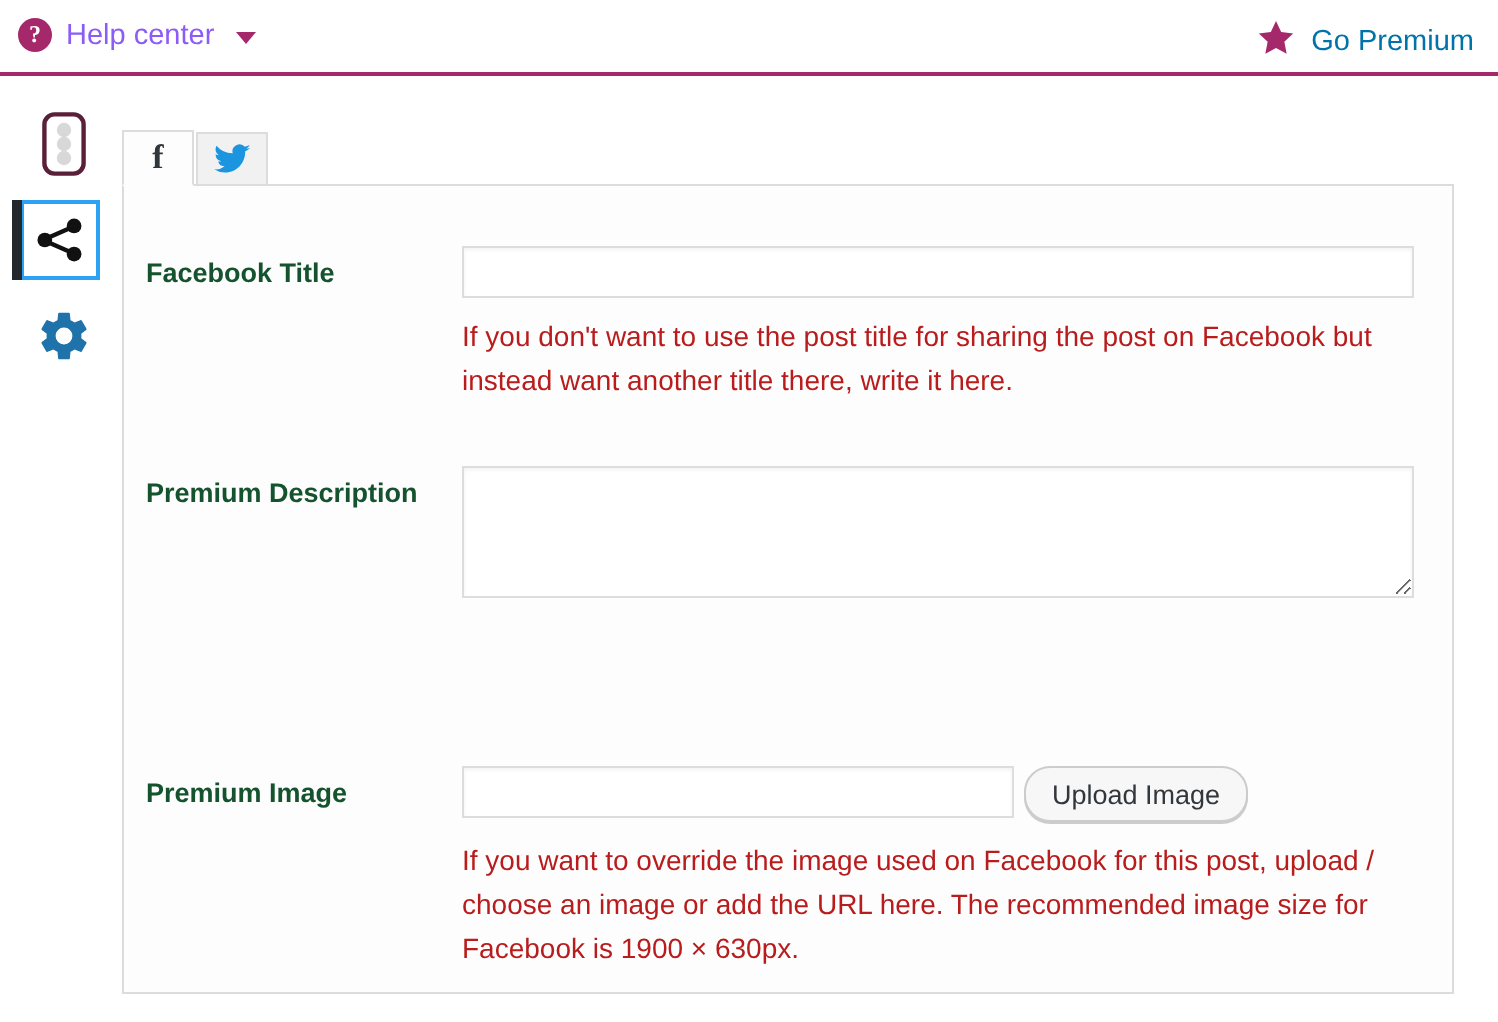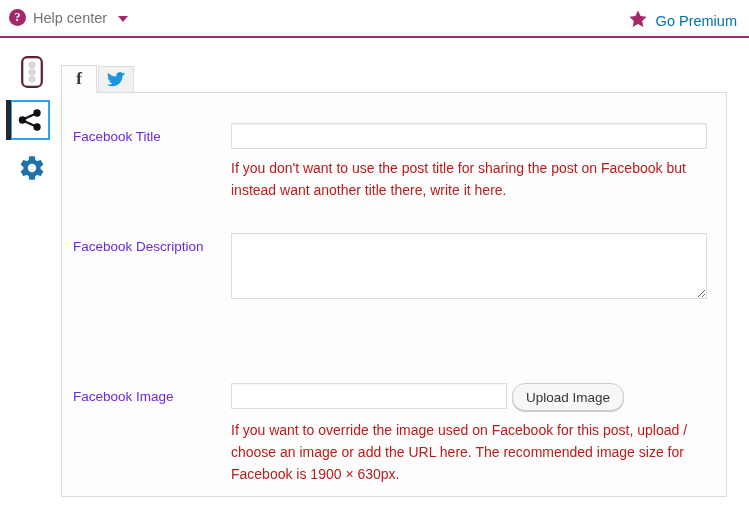--- a/index.html
+++ b/index.html
@@ -42,21 +42,21 @@
     background: #a4286a;
     color: #ffffff;
     font-size: 12px;
     font-weight: bold;
     line-height: 17px;
     text-align: center;
     font-family: "Liberation Serif", serif;
     flex: none;
   }
   #help-center-label {
-    color: #737373;
+    color: #8b5cf6;
     font-size: 14.5px;
   }
   .caret-down {
     width: 0; height: 0;
     border-left: 5px solid transparent;
     border-right: 5px solid transparent;
     border-top: 6px solid #a4286a;
     margin-left: 4px;
     margin-top: 2px;
   }
@@ -152,23 +152,23 @@
 
   
   .row {
     position: absolute;
     left: 0;
     width: 100%;
   }
   .row-label {
     position: absolute;
     left: 11px;
-    font-weight: normal;
+    font-weight: bold;
     font-size: 13.5px;
-    color: #6d28d9;
+    color: #14532d;
   }
   .field-col {
     position: absolute;
     left: 169px;
   }
   .txt-input {
     width: 476px;
     height: 26px;
     border: 1px solid #ddd;
     background: #ffffff;
@@ -299,28 +299,28 @@
 
   <div class="row" style="top:30px;">
     <div class="row-label" style="top:6px;">Facebook Title</div>
     <div class="field-col">
       <input class="txt-input" type="text" placeholder="" style="">
       <div class="help-text">If you don't want to use the post title for sharing the post on Facebook but instead want another title there, write it here.</div>
     </div>
   </div>
 
   <div class="row" style="top:140px;">
-    <div class="row-label" style="top:6px;">Facebook Description</div>
+    <div class="row-label" style="top:6px;">Premium Description</div>
     <div class="field-col">
       <textarea class="txt-area" placeholder="" style=""></textarea>
     </div>
   </div>
 
   <div class="row" style="top:290px;">
-    <div class="row-label" style="top:6px;">Facebook Image</div>
+    <div class="row-label" style="top:6px;">Premium Image</div>
     <div class="field-col">
       <div class="inline-wrap">
         <input class="img-input" type="text" placeholder="" style="">
         <button class="upload-btn">Upload Image</button>
       </div>
       <div class="help-text">If you want to override the image used on Facebook for this post, upload / choose an image or add the URL here. The recommended image size for Facebook is 1900 × 630px.</div>
     </div>
   </div>
 
 </div>

